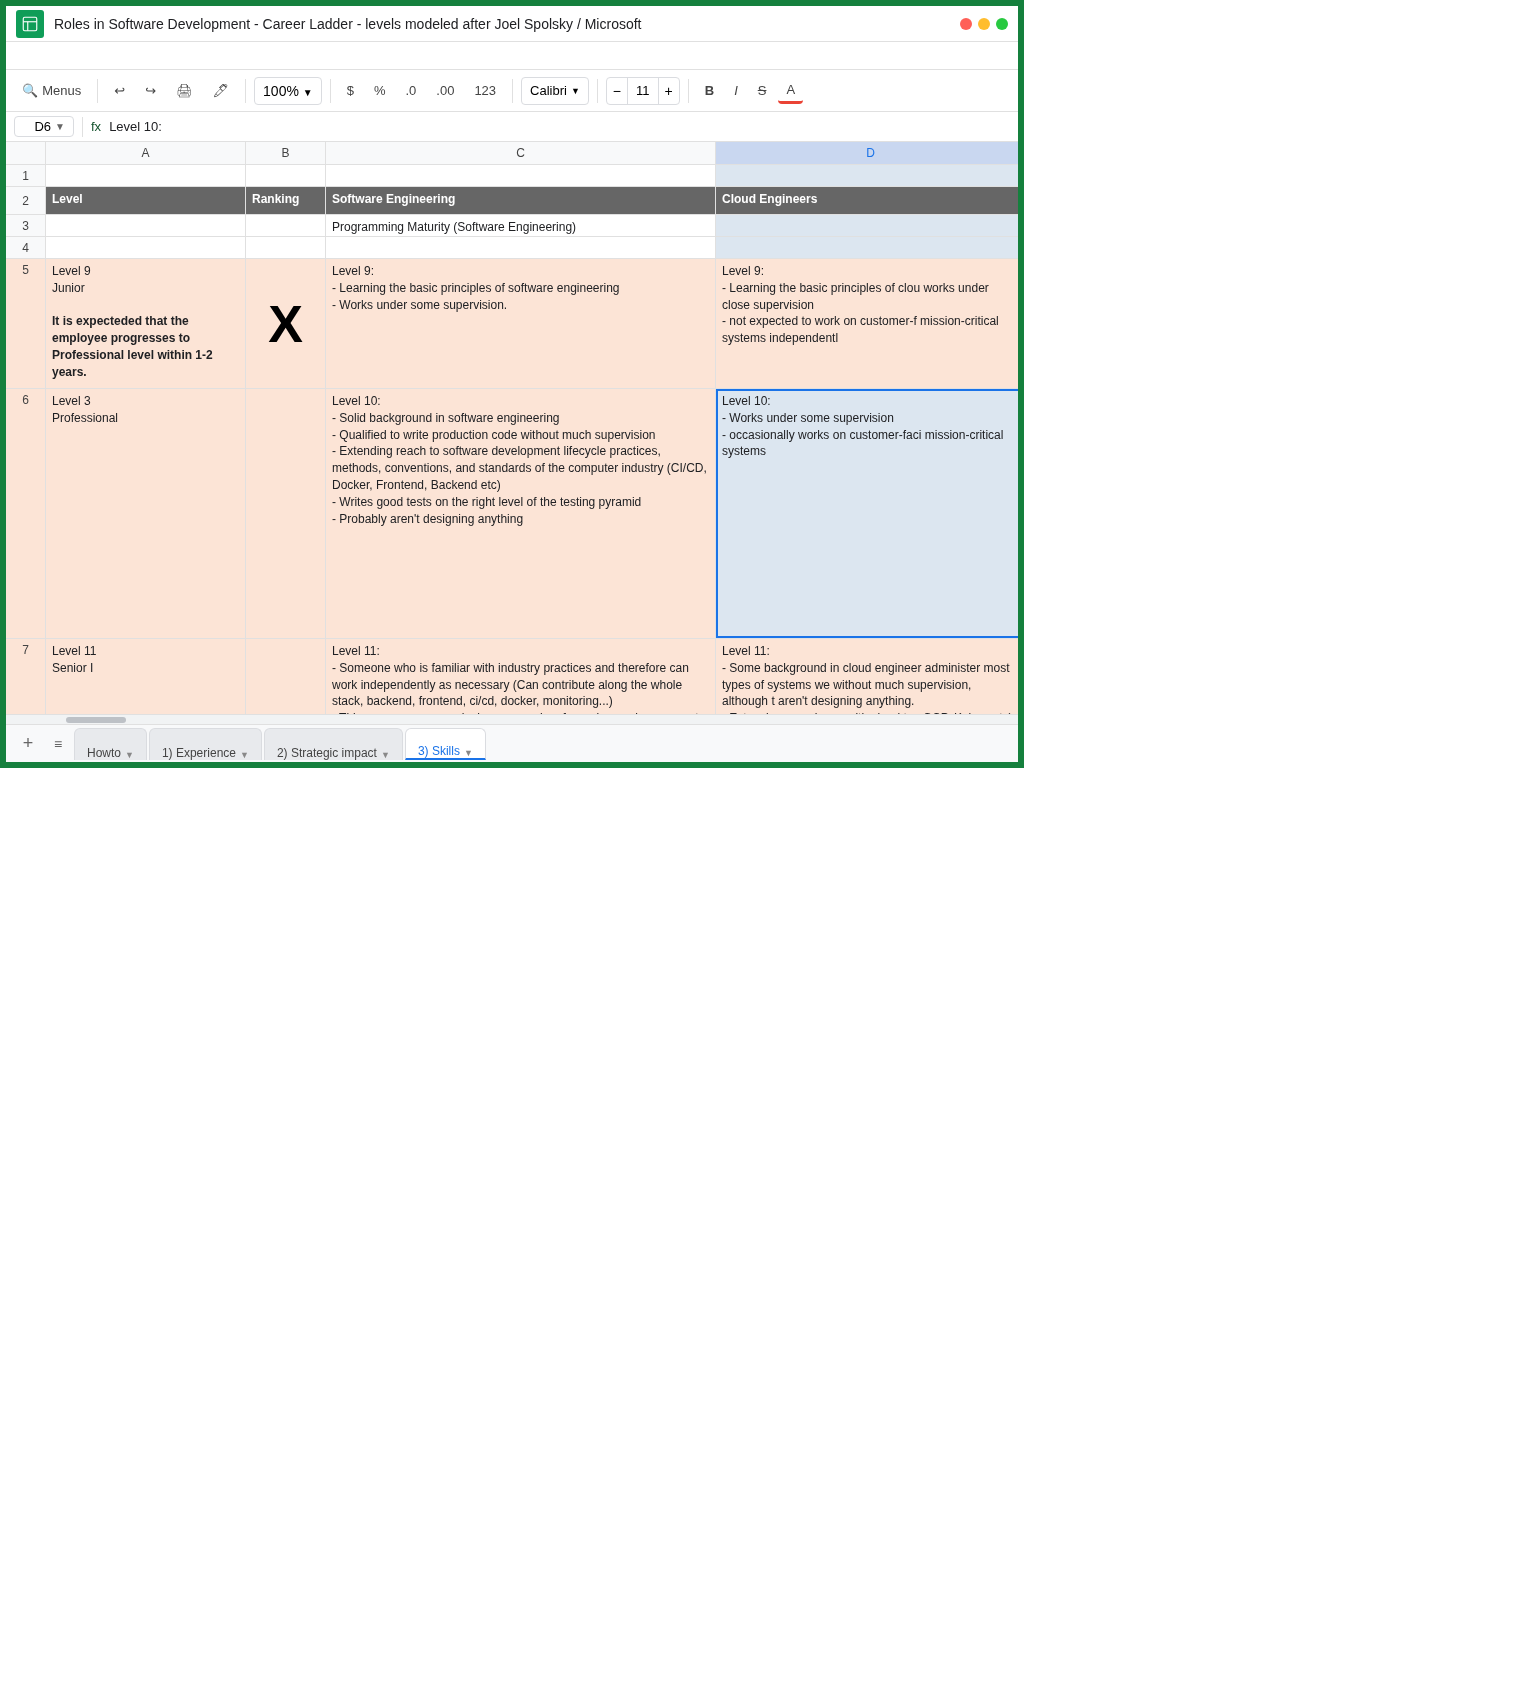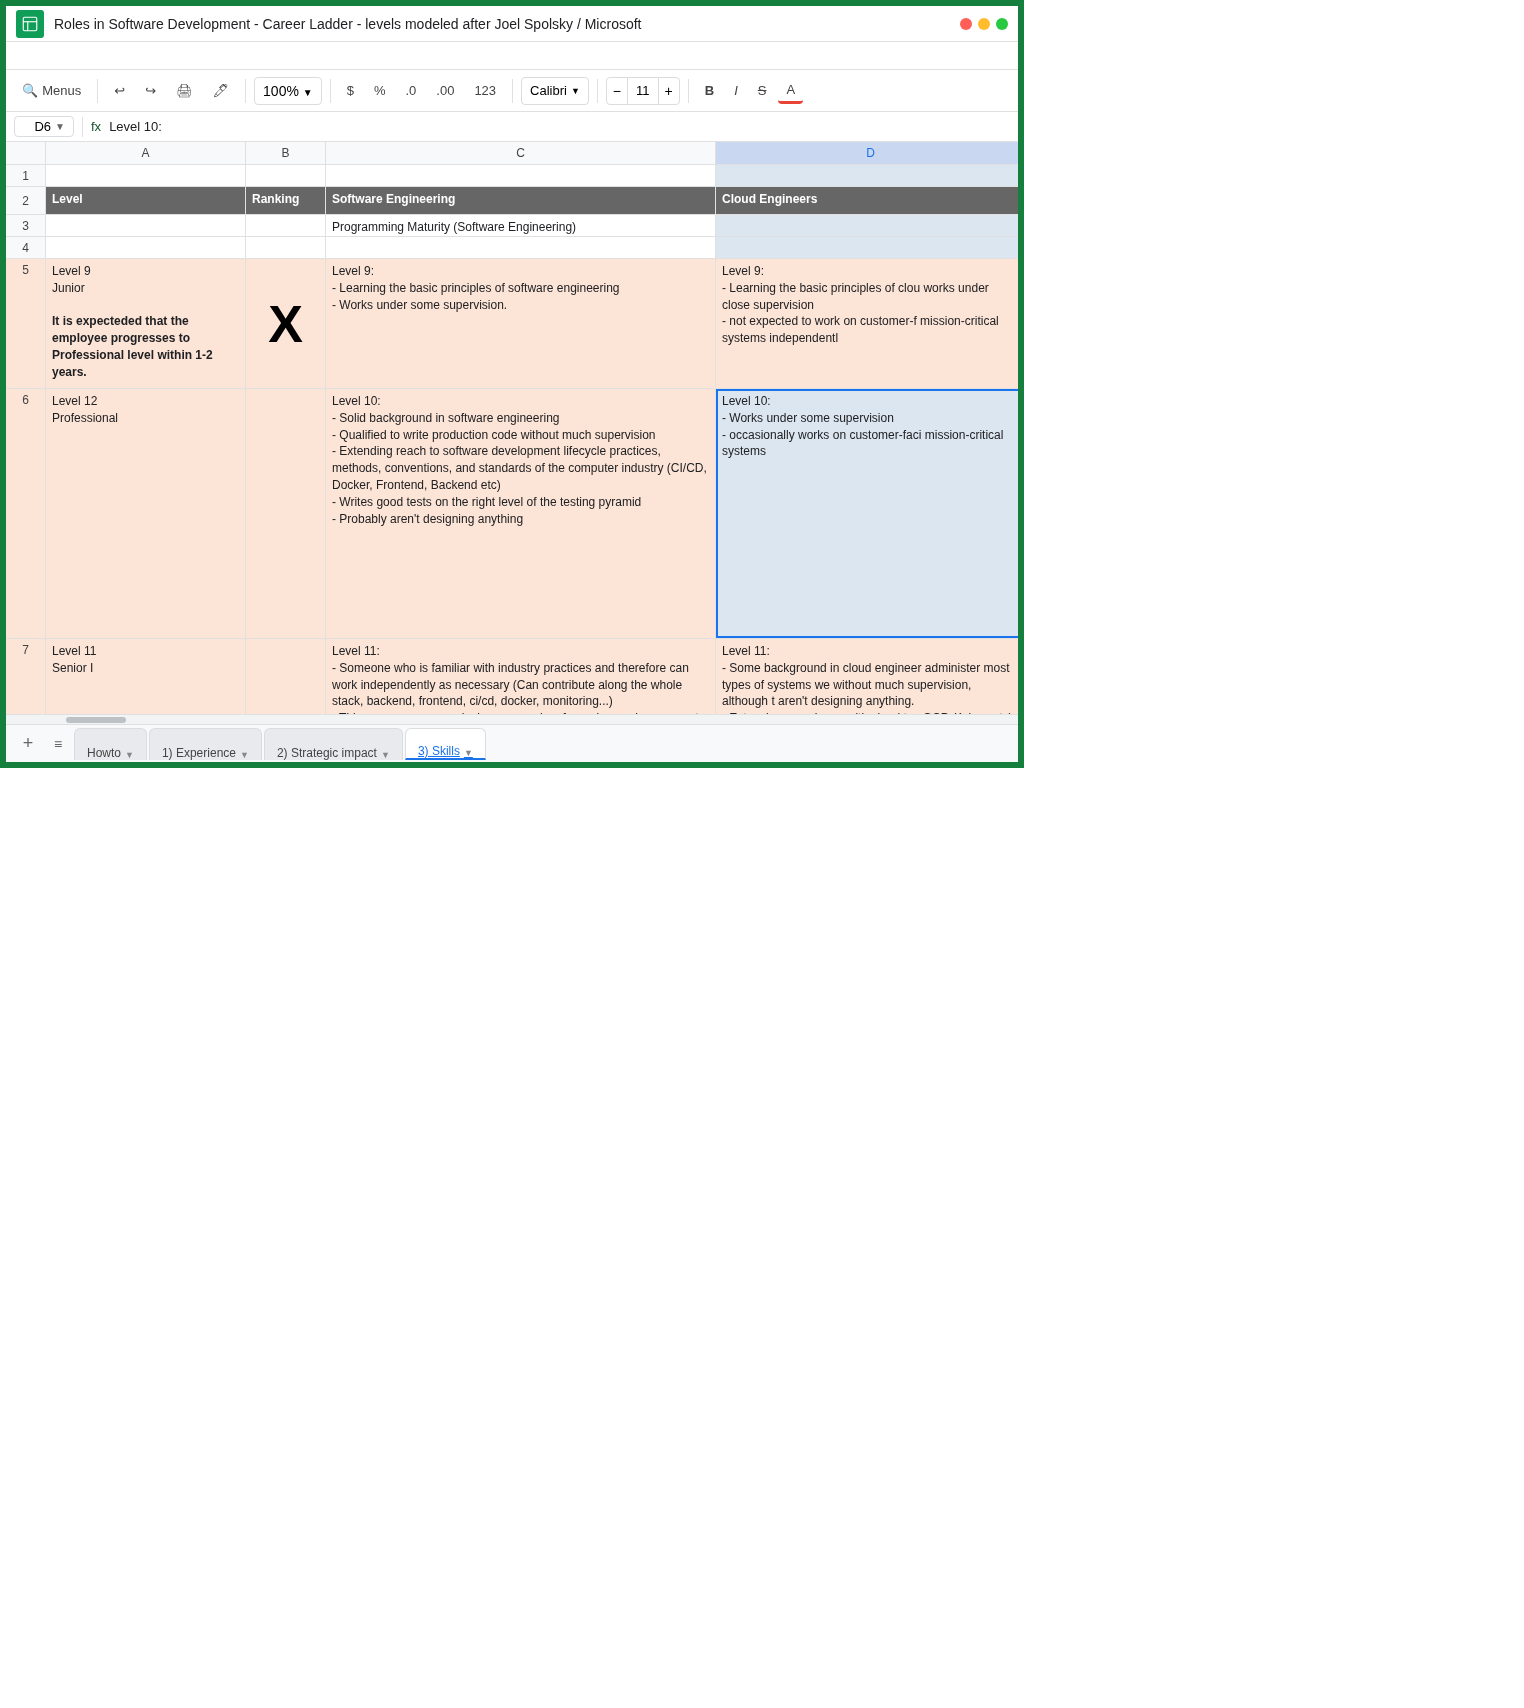--- a/index.html
+++ b/index.html
@@ -277,21 +277,20 @@
       background: #e8eaed;
       border: 1px solid #dadce0;
       border-bottom: none;
     }
     .sheet-tab.active {
       background: #fff;
       color: #1a73e8;
       font-weight: 500;
       border-color: #dadce0;
       border-bottom: 2px solid #1a73e8;
-      text-decoration: underline;
     }
     .sheet-tab .tab-arrow { font-size: 9px; color: #888; }
 
     
     .x-mark {
       font-size: 52px;
       font-weight: bold;
       color: #000;
       display: flex;
       align-items: center;
@@ -473,21 +472,21 @@
         <div class="cell col-d row-peach" style="padding:4px 6px;">
           <span class="cell-content">Level 9:
 - Learning the basic principles of clou works under close supervision
 - not expected to work on customer-f mission-critical systems independentl</span>
         </div>
       </div>
 
       <div class="sheet-row row-peach" style="min-height:250px;">
         <div class="row-num row-peach" style="padding-top:4px; align-items:flex-start;">6</div>
         <div class="cell col-a row-peach" style="padding:4px 6px;">
-          <span class="cell-content">Level 12
+          <span class="cell-content">Level 3
 Professional</span>
         </div>
         <div class="cell col-b row-peach"></div>
         <div class="cell col-c row-peach" style="padding:4px 6px;">
           <span class="cell-content">Level 10:
 - Solid background in software engineering
 - Qualified to write production code without much supervision
 - Extending reach to software development lifecycle practices, methods, conventions, and standards of the computer industry (CI/CD, Docker, Frontend, Backend etc)
 - Writes good tests on the right level of the testing pyramid
 - Probably aren't designing anything</span>

